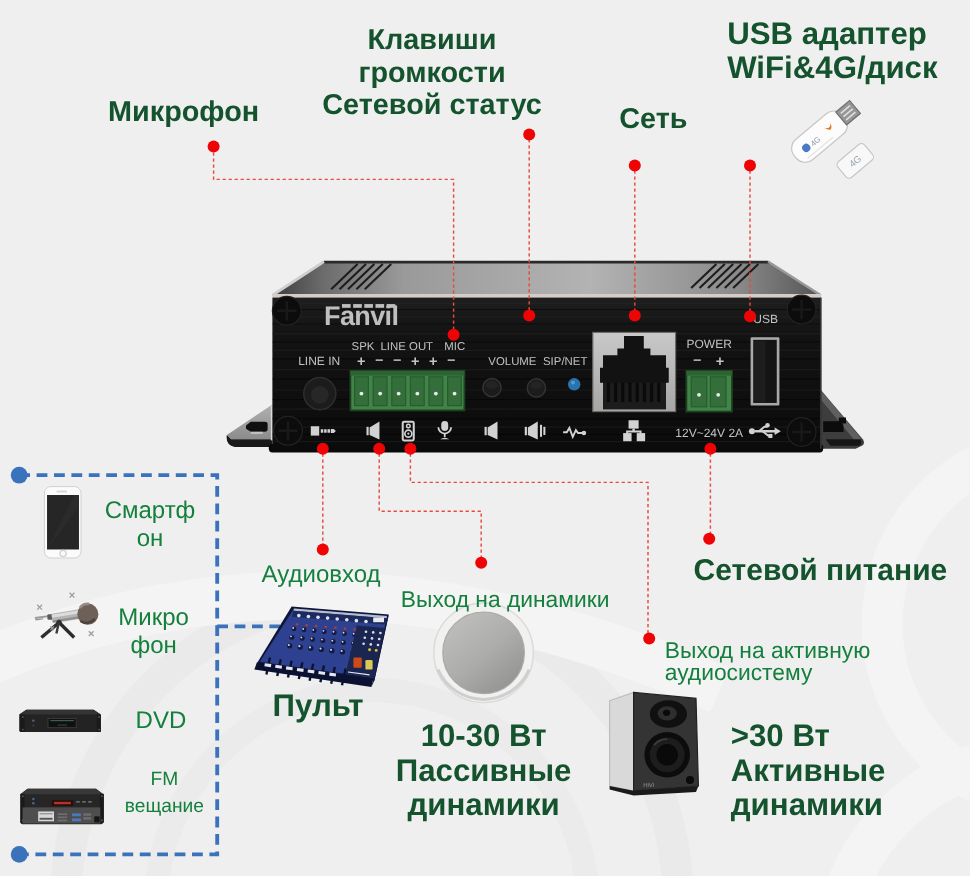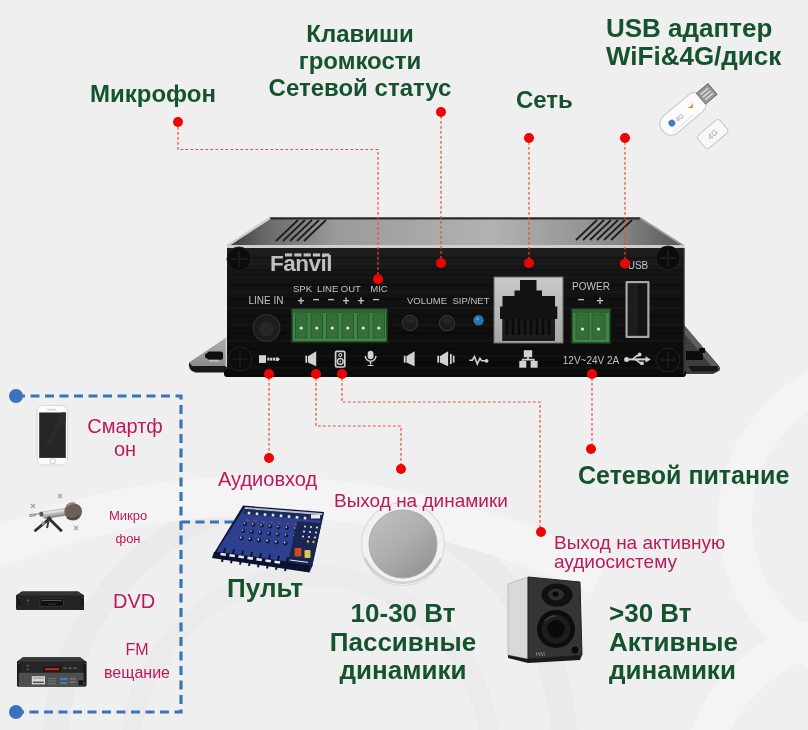--- a/index.html
+++ b/index.html
@@ -1,17 +1,17 @@
 <!DOCTYPE html>
 <html><head>
 <meta charset="utf-8">
 <style>
   html,body{margin:0;padding:0;}
   body{width:808px;height:730px;background:#efefef;overflow:hidden;font-family:"Liberation Sans",sans-serif;position:relative;}
-  .lbl{position:absolute;color:#be185d;}
+  .lbl{position:absolute;color:#15803d;}
   .hd{font-weight:bold;color:#14532d;}
   .ctr{text-align:center;}
 </style>
 </head>
 <body>
 <svg id="gfx" width="808" height="730" viewBox="0 0 808 730" style="position:absolute;left:0;top:0">
 
   <g id="swirls" fill="none">
     <circle cx="310" cy="750" r="255" stroke="#eaeaea" stroke-width="26"></circle>
     <circle cx="310" cy="755" r="180" stroke="#ebebeb" stroke-width="20"></circle>
@@ -567,18 +567,18 @@
 
 <div class="lbl hd ctr" style="left:73px;top:80px;width:160px;font-size:24px;">Микрофон</div>
 <div class="lbl hd ctr" style="left:260px;top:20px;width:200px;font-size:24px;line-height:27px;">Клавиши<br>громкости<br>Сетевой статус</div>
 <div class="lbl hd" style="left:516px;top:86px;font-size:24px;">Сеть</div>
 <div class="lbl hd" style="left:606px;top:14px;font-size:26px;line-height:28px;">USB адаптер<br>WiFi&amp;4G/диск</div>
 <div class="lbl hd" style="left:578px;top:461px;font-size:25px;">Сетевой питание</div>
 <div class="lbl hd ctr" style="left:303px;top:599px;width:200px;font-size:26px;line-height:28.5px;">10-30 Вт<br>Пассивные<br>динамики</div>
 <div class="lbl hd" style="left:609px;top:599px;font-size:26px;line-height:28.5px;">&gt;30 Вт<br>Активные<br>динамики</div>
 <div class="lbl hd ctr" style="left:215px;top:573px;width:100px;font-size:26px;">Пульт</div>
 <div class="lbl ctr" style="left:75px;top:415px;width:100px;font-size:20px;line-height:23px;">Смартф<br>он</div>
-<div class="lbl ctr" style="left:78px;top:504px;width:100px;font-size:13px;line-height:23px;">Микро<br>фон</div>
+<div class="lbl ctr" style="left:78px;top:504px;width:100px;font-size:20px;line-height:23px;">Микро<br>фон</div>
 <div class="lbl" style="left:113px;top:590px;font-size:20px;">DVD</div>
 <div class="lbl ctr" style="left:87px;top:638px;width:100px;font-size:16px;line-height:23px;">FM<br>вещание</div>
 <div class="lbl" style="left:218px;top:468px;font-size:20px;">Аудиовход</div>
 <div class="lbl" style="left:334px;top:490px;font-size:19px;">Выход на динамики</div>
 <div class="lbl" style="left:554px;top:533px;font-size:19px;line-height:19px;">Выход на активную<br>аудиосистему</div>
 
 </body></html>

